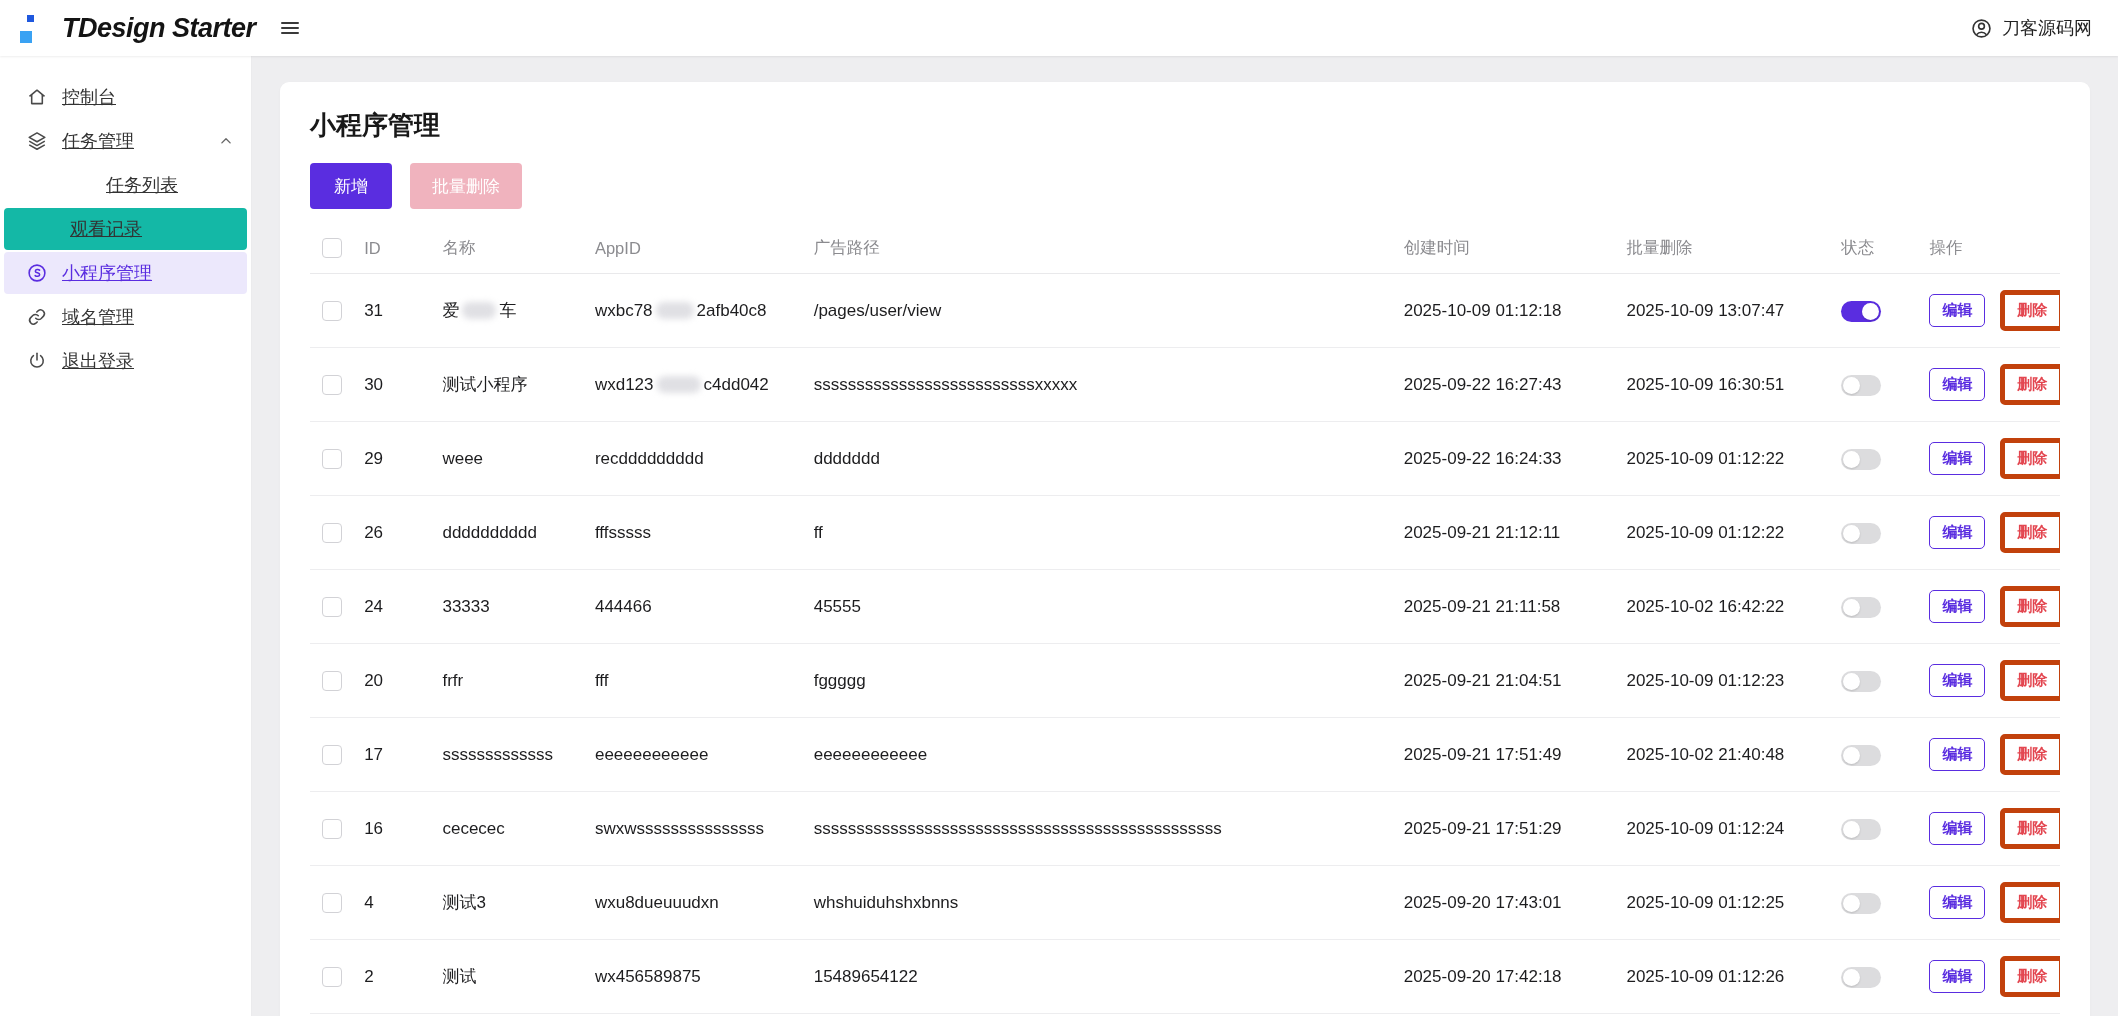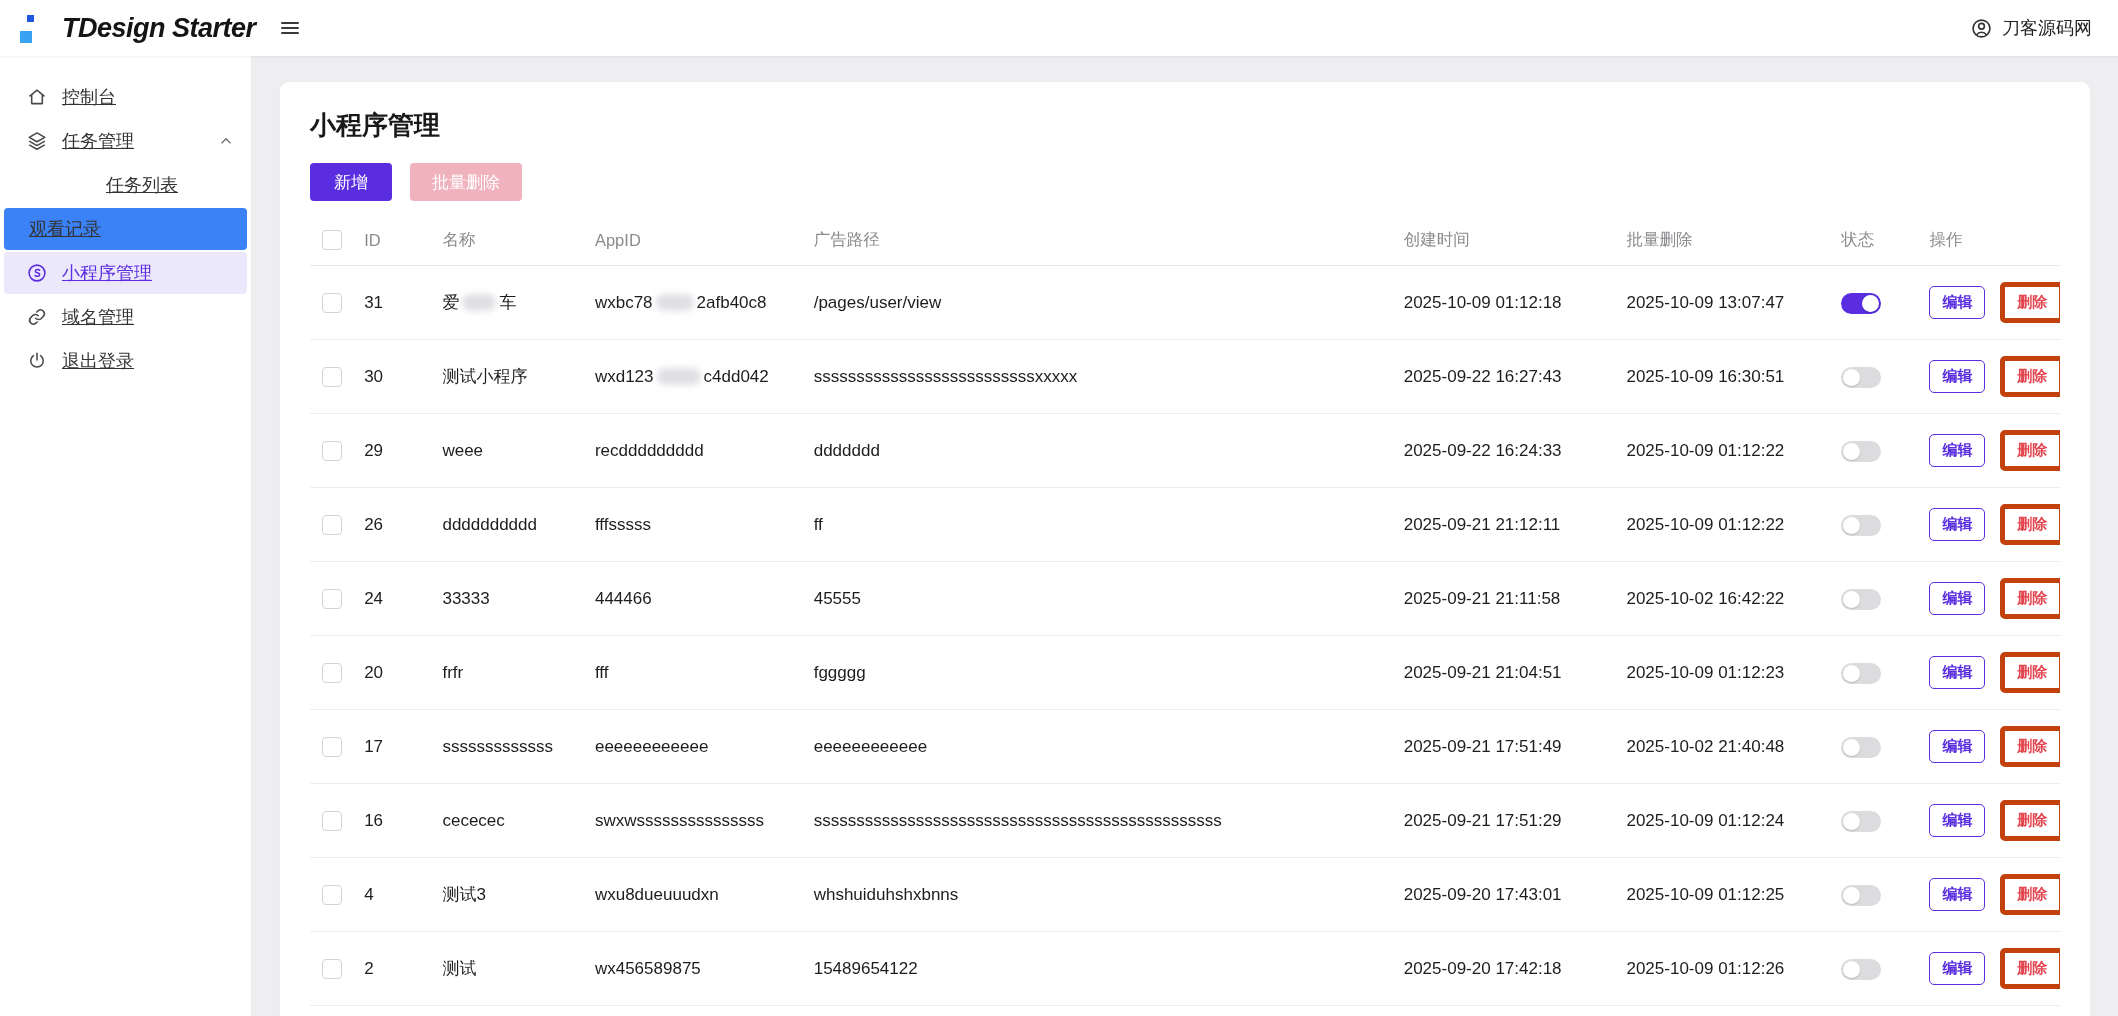--- a/index.html
+++ b/index.html
@@ -36,33 +36,33 @@
   }
   .menu-item {
     height:42px; margin-bottom:2px; display:flex; align-items:center;
     padding-left:26px; padding-right:16px; cursor:pointer;
     font-size:18px; color:#333;
   }
   .menu-item .micon { width:22px; height:22px; margin-right:14px; color:#4a4a4a; flex:0 0 auto; }
   .menu-item .mlabel { white-space:nowrap;text-decoration:underline; }
   .menu-item .chevron { margin-left:auto; color:#666; }
   .menu-item.sub { padding-left:62px;margin-left:44px; }
-  .menu-item.hovered { background:#3b82f6; border-radius:4px; margin-left:4px; margin-right:4px; padding-left:25px; }
+  .menu-item.hovered { background:#14b8a6; border-radius:4px; margin-left:4px; margin-right:4px; padding-left:66px; }
   .menu-item.active {
     background:#ece8fc; color:#5a2de0; border-radius:4px;
     margin-left:4px; margin-right:4px; padding-left:22px;
   }
   .menu-item.active .micon { color:#5a2de0; }
 
   
   .main { position:absolute; top:56px; left:252px; width:1866px; height:960px; padding:26px 28px; }
   .card { background:#fff; border-radius:9px; padding:26px 30px 28px; box-shadow:0 1px 3px rgba(0,0,0,.03); }
   .page-title { font-size:26px; font-weight:700; color:#181818; margin-bottom:20px; }
   .actions { display:flex; gap:18px; margin-bottom:14px; }
-  .btn { border:none; border-radius:4px; height:38px; font-size:17px; cursor:pointer; font-family:inherit; }
+  .btn { border:none; border-radius:4px; height:46px; font-size:17px; cursor:pointer; font-family:inherit; }
   .btn-primary { background:#5a2de0; color:#fff; padding:0 24px; }
   .btn-danger-disabled { background:#f0b3be; color:#fff; padding:0 22px; cursor:not-allowed; }
 
   
   table { width:100%; border-collapse:collapse; table-layout:fixed; font-size:17px; }
   thead th {
     text-align:left; font-weight:400; color:#8b8b8f; font-size:16.5px;
     padding:14px 8px; border-bottom:1px solid #e9e9eb; white-space:nowrap; overflow:hidden;
   }
   tbody td {

